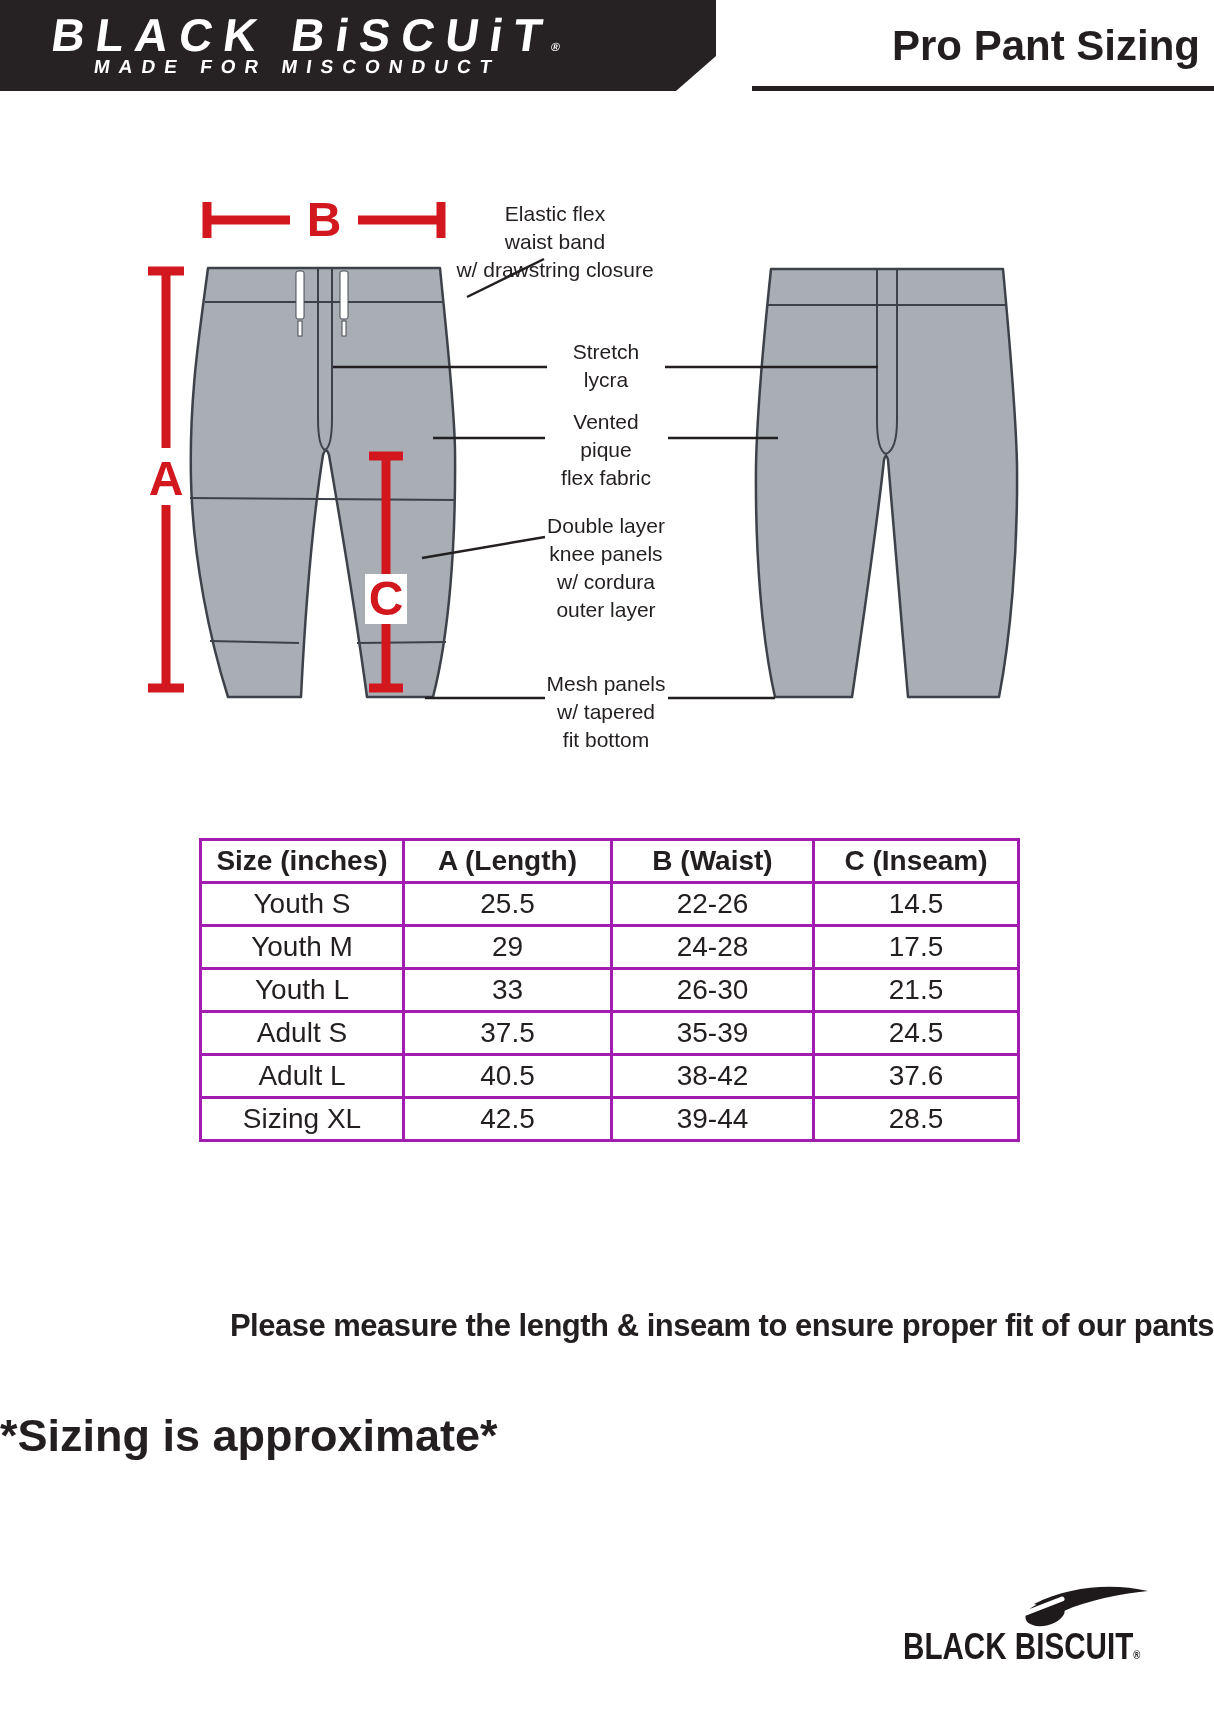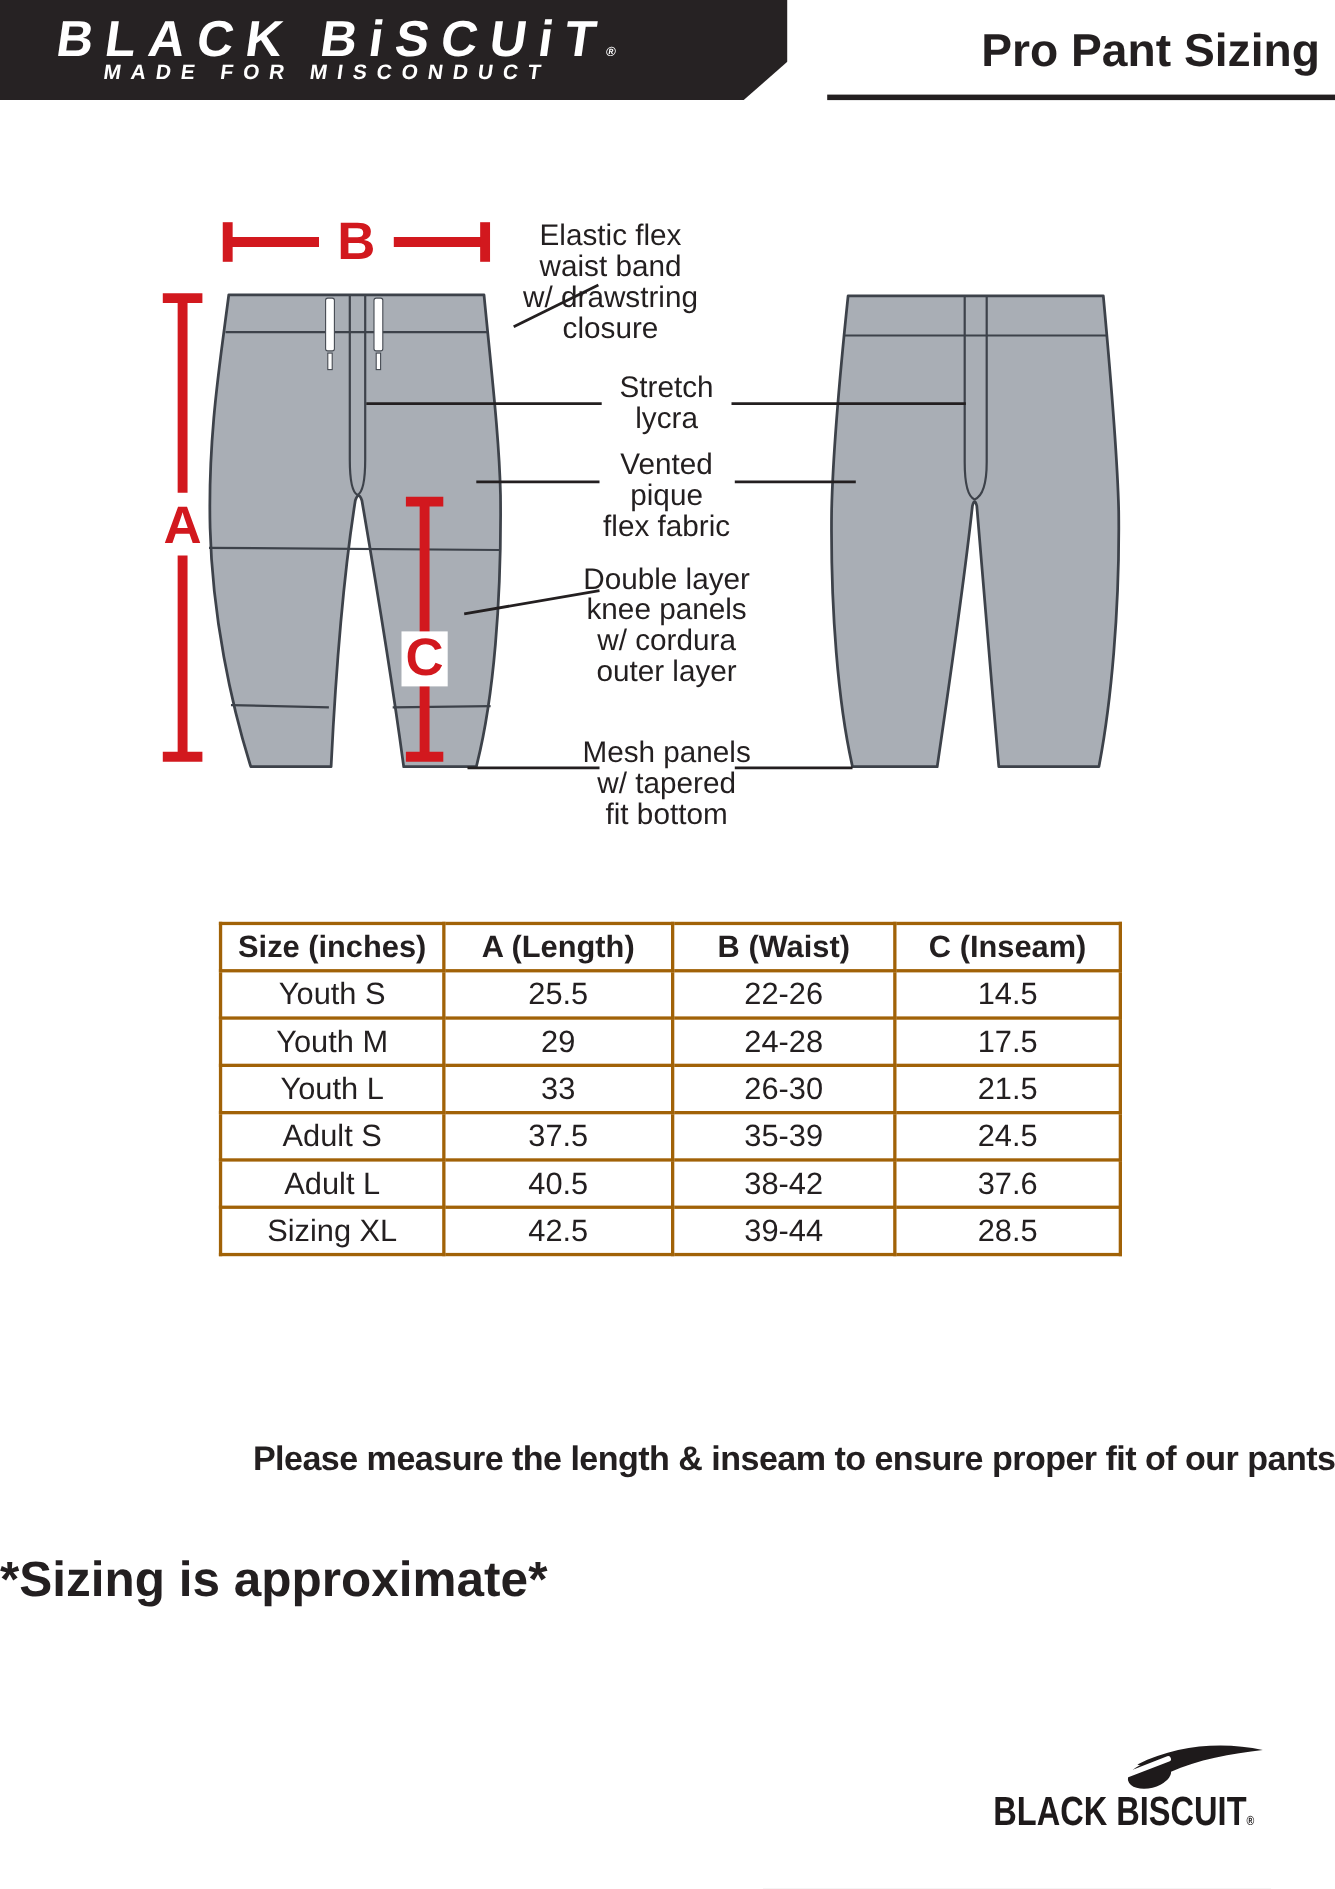--- a/index.html
+++ b/index.html
@@ -23,35 +23,35 @@
     font-size:19px;letter-spacing:9px;transform:skewX(-8deg);white-space:nowrap;
   }
   .title{
     position:absolute;left:700px;top:22px;width:500px;text-align:right;
     font-size:42px;font-weight:700;white-space:nowrap;
   }
   .title-underline{position:absolute;left:752px;top:86px;width:462px;height:5px;background:#231f20;}
   
   svg.layer{position:absolute;left:0;top:0;pointer-events:none;}
   .dlabel{
-    position:absolute;text-align:center;font-size:27px;line-height:28px;
+    position:absolute;text-align:center;font-size:21px;line-height:28px;
     white-space:pre-line;color:#231f20;
   }
   .mletter{
     position:absolute;color:#d2181e;font-weight:700;font-size:48px;line-height:48px;
     text-align:center;
   }
   .mletter.boxed{background:#ffffff;width:42px;height:50px;line-height:50px;}
   
   table.sizes{
     position:absolute;left:199px;top:838px;width:818px;
     border-collapse:collapse;table-layout:fixed;
   }
   table.sizes th,table.sizes td{
-    border:3px solid #a16207;text-align:center;vertical-align:middle;
+    border:3px solid #a21caf;text-align:center;vertical-align:middle;
     height:40px;font-size:28px;padding:0;color:#231f20;
   }
   table.sizes th{font-weight:700;}
   
   .note{
     position:absolute;left:0;top:1308px;width:1214px;text-align:right;
     font-size:31px;font-weight:700;letter-spacing:-0.5px;white-space:nowrap;
   }
   .disclaimer{
     position:absolute;left:0;top:1410px;width:1108px;

